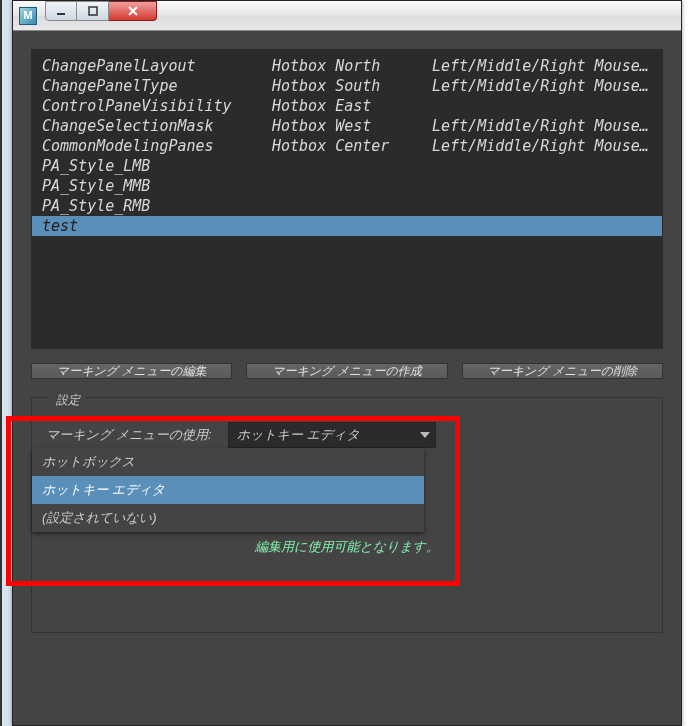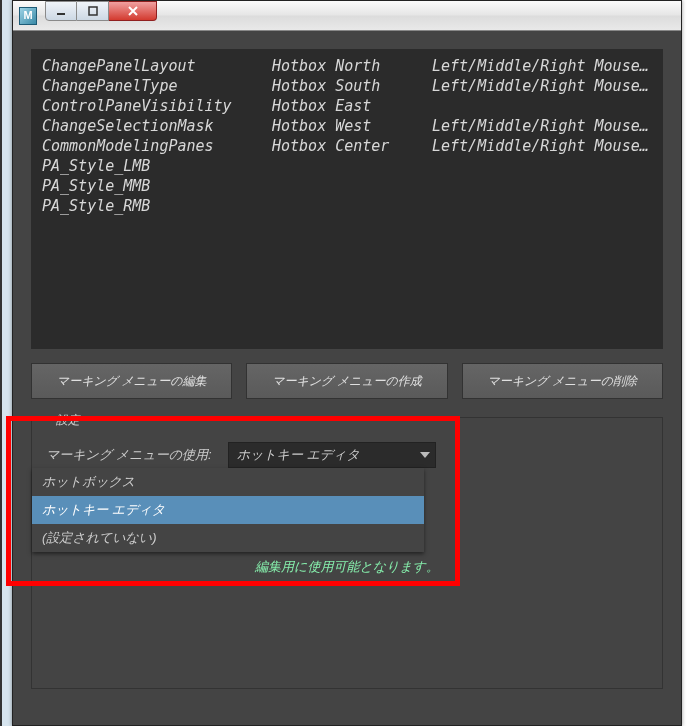--- a/index.html
+++ b/index.html
@@ -107,35 +107,35 @@
   .col2 { width: 160px; overflow: hidden; text-overflow: ellipsis; }
   .col3 { flex: 1; overflow: hidden; text-overflow: ellipsis; }
 
   .btnrow {
     display: flex;
     gap: 14px;
     margin: 14px 4px 18px 4px;
   }
   .btn {
     flex: 1;
-    height: 36px;
+    height: 16px;
     background: linear-gradient(to bottom,#656565,#5a5a5a);
     border: 1px solid #323232;
     color: #e0e0e0;
     font-size: 12px;
     display:flex;align-items:center;justify-content:center;
     cursor:pointer;
   }
 
   .group {
     position: relative;
     border: 1px solid #333;
     margin: 0 4px 16px 4px;
     padding: 24px 14px 14px 14px;
-    height: 272px;
+    height: 236px;
   }
   .group-title {
     position: absolute;
     top: -6px;
     left: 18px;
     background: #444444;
     padding: 0 6px;
     font-size: 12px;
     color: #ccc;
   }
@@ -270,20 +270,25 @@
           <span class="col2"></span>
           <span class="col3"></span>
         </div>
         <div class="row">
           <span class="col1">PA_Style_MMB</span>
           <span class="col2"></span>
           <span class="col3"></span>
         </div>
         <div class="row">
           <span class="col1">PA_Style_RMB</span>
+          <span class="col2"></span>
+          <span class="col3"></span>
+        </div>
+        <div class="row selected">
+          <span class="col1">test</span>
           <span class="col2"></span>
           <span class="col3"></span>
         </div>
       </div>
 
     <div class="btnrow">
       <div class="btn">マーキング メニューの編集</div>
       <div class="btn">マーキング メニューの作成</div>
       <div class="btn">マーキング メニューの削除</div>
     </div>

